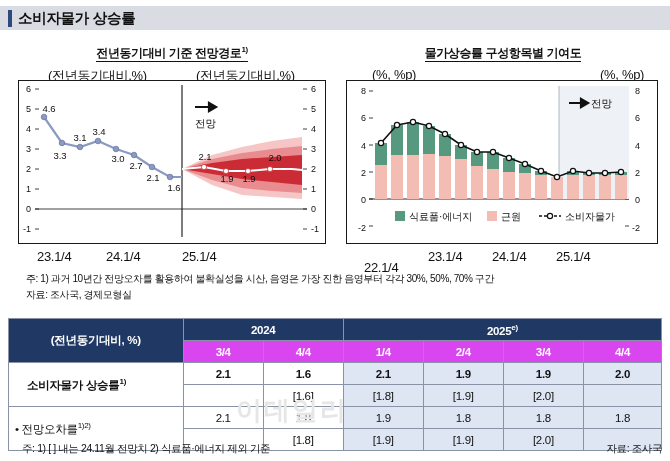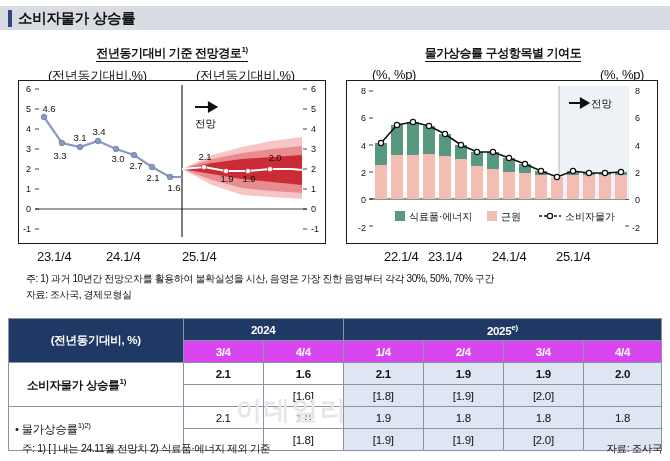--- a/index.html
+++ b/index.html
@@ -289,21 +289,21 @@
         <text x="62" y="139" font-size="10" fill="#111" font-family="Liberation Sans, sans-serif">식료품·에너지</text>
         <rect x="140" y="130" width="10" height="10" fill="#f3bdb4"></rect>
         <text x="154" y="139" font-size="10" fill="#111" font-family="Liberation Sans, sans-serif">근원</text>
         <line x1="192" y1="135" x2="214" y2="135" stroke="#111" stroke-width="1.4" stroke-dasharray="3,2"></line>
         <circle cx="203" cy="135" r="2.6" fill="#fff" stroke="#111" stroke-width="1.2"></circle>
         <text x="218" y="139" font-size="10" fill="#111" font-family="Liberation Sans, sans-serif">소비자물가</text>
       </g>
     </svg>
   </div>
 
-  <div class="axlabel" style="left:364px;top:249px;margin-left:20px;">22.1/4</div>
+  <div class="axlabel" style="left:364px;top:260px;">22.1/4</div>
   <div class="axlabel" style="left:428px;top:249px;">23.1/4</div>
   <div class="axlabel" style="left:492px;top:249px;">24.1/4</div>
   <div class="axlabel" style="left:556px;top:249px;">25.1/4</div>
 
   <div class="note" style="left:26px;top:272px;">주: 1) 과거 10년간 전망오차를 활용하여 불확실성을 시산, 음영은 가장 진한 음영부터 각각 30%, 50%, 70% 구간</div>
   <div class="note" style="left:26px;top:288px;">자료: 조사국, 경제모형실</div>
 
   <table class="tbl">
     <tbody>
         <tr>
@@ -333,21 +333,21 @@
     <tr>
       <td class="white brk"></td>
       <td class="white brk">[1.6]</td>
       <td class="blue brk">[1.8]</td>
       <td class="blue brk">[1.9]</td>
       <td class="blue brk">[2.0]</td>
       <td class="blue brk"></td>
     </tr>
 
     <tr>
-      <td class="lblcell2 white" rowspan="2"><span>• 물가상승률</span><span class="sup">1)2)</span></td>
+      <td class="lblcell2 white" rowspan="2"><span>• 전망오차를</span><span class="sup">1)2)</span></td>
       <td class="white">2.1</td>
       <td class="white">1.8</td>
       <td class="blue">1.9</td>
       <td class="blue">1.8</td>
       <td class="blue">1.8</td>
       <td class="blue">1.8</td>
     </tr>
 
     <tr>
       <td class="white brk"></td>

